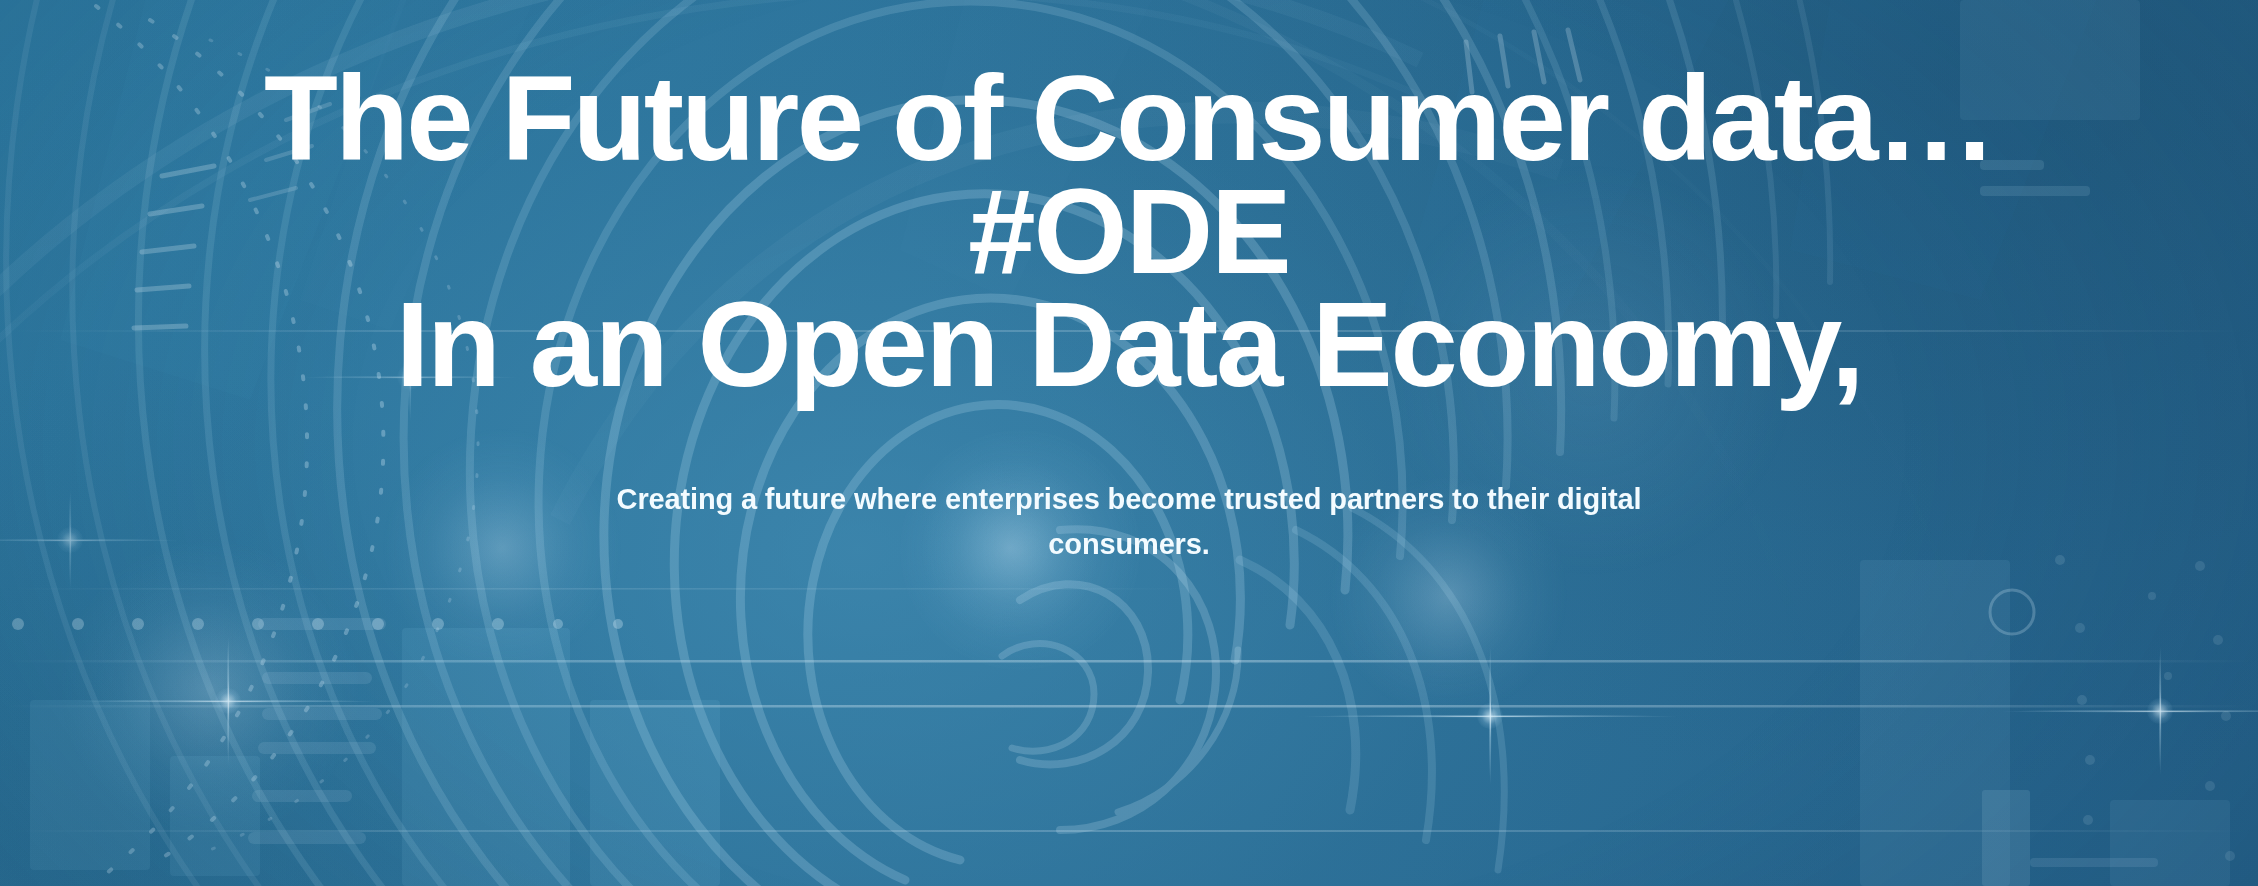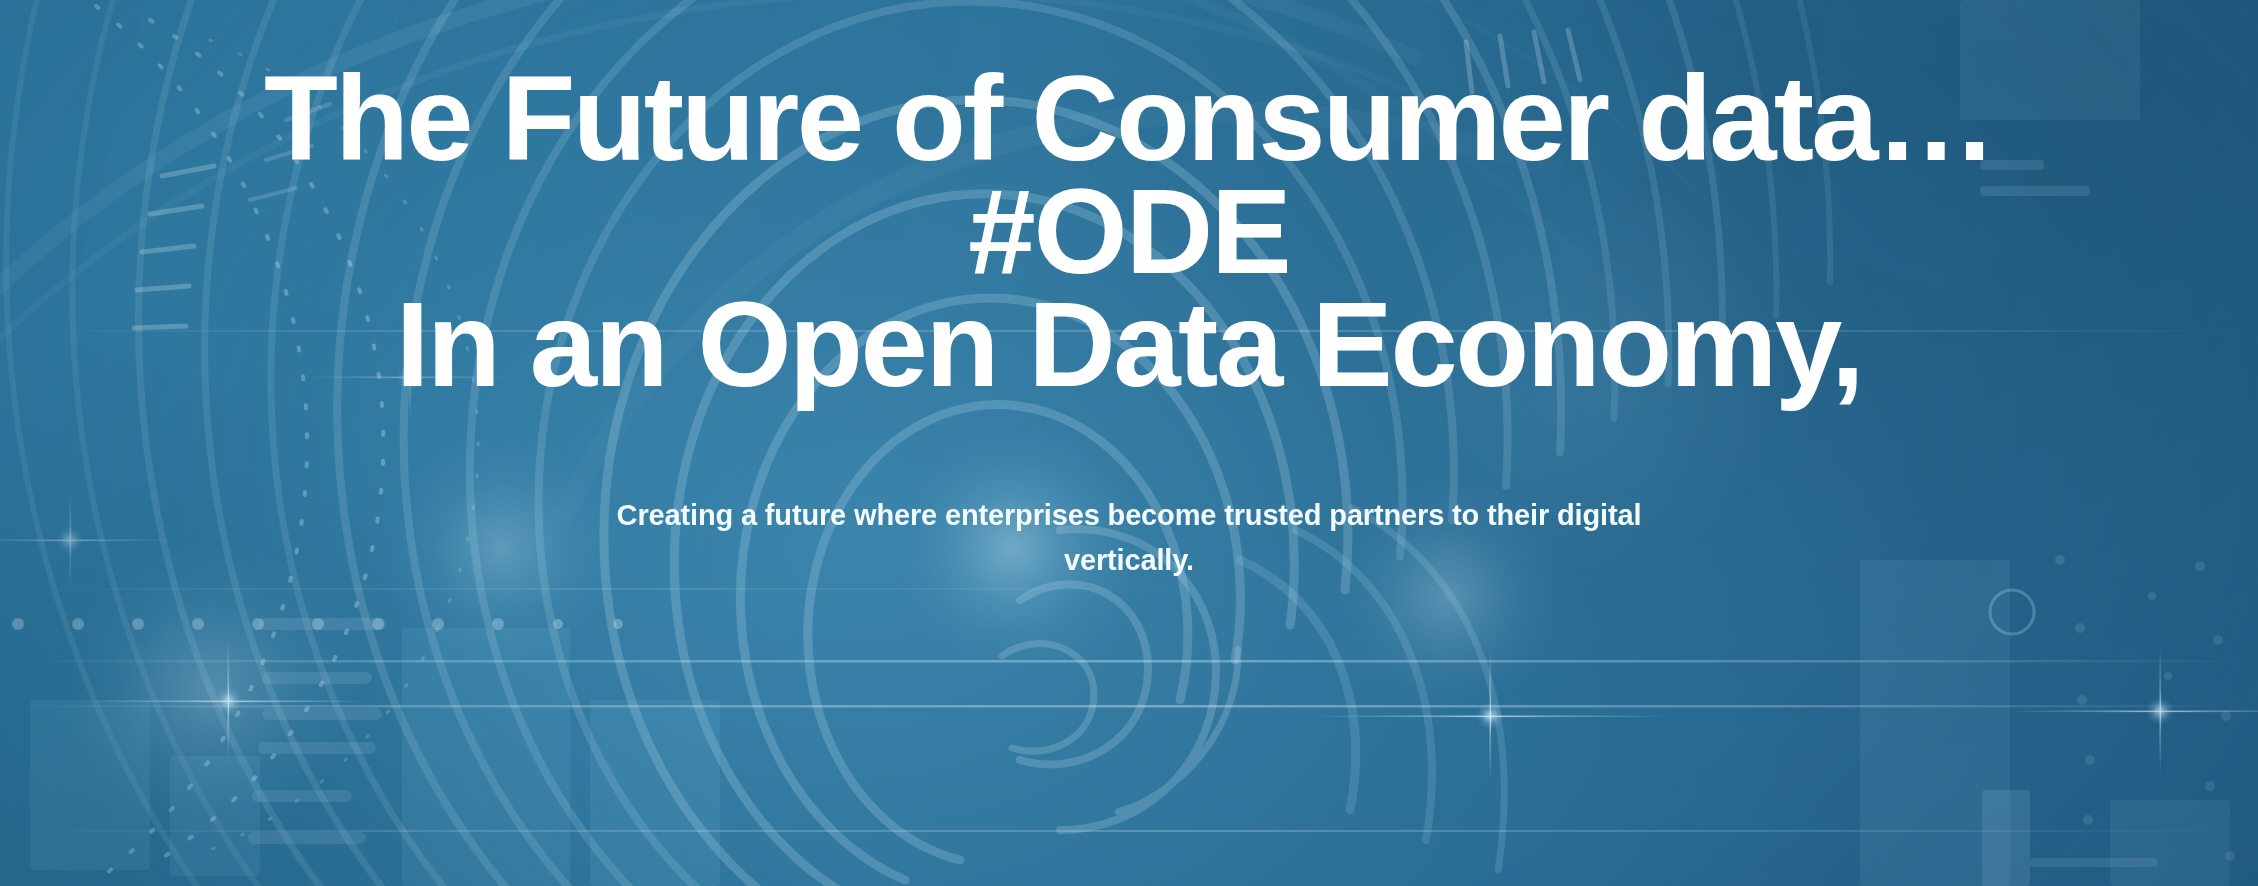--- a/index.html
+++ b/index.html
@@ -70,21 +70,20 @@
   
   .content {
     position: relative;
     z-index: 5;
     width: 2258px;
     height: 886px;
     display: flex;
     flex-direction: column;
     align-items: center;
     padding-top: 62px;
-    gap: 16px;
   }
 
   .headline {
     width: 2210px;
     text-align: center;
     color: #ffffff;
     font-weight: 700;
     font-size: 120px;
     line-height: 113px;
     letter-spacing: -2.4px;
@@ -329,17 +328,17 @@
   <div class="content">
 
     <h1 class="headline">
       <span class="hl hl-1">The Future of Consumer data…</span>
       <span class="hl hl-3">#ODE</span>
       <span class="hl hl-2">In an Open Data Economy,</span>
     </h1>
 
     <p class="subtitle">
       <span class="sl sl-2">Creating a future where enterprises become trusted partners to their digital</span>
-      <span class="sl sl-3">vertically.</span>
+      <span class="sl sl-3">consumers.</span>
     </p>
 
   </div>
 </div>
 
 </body></html>

